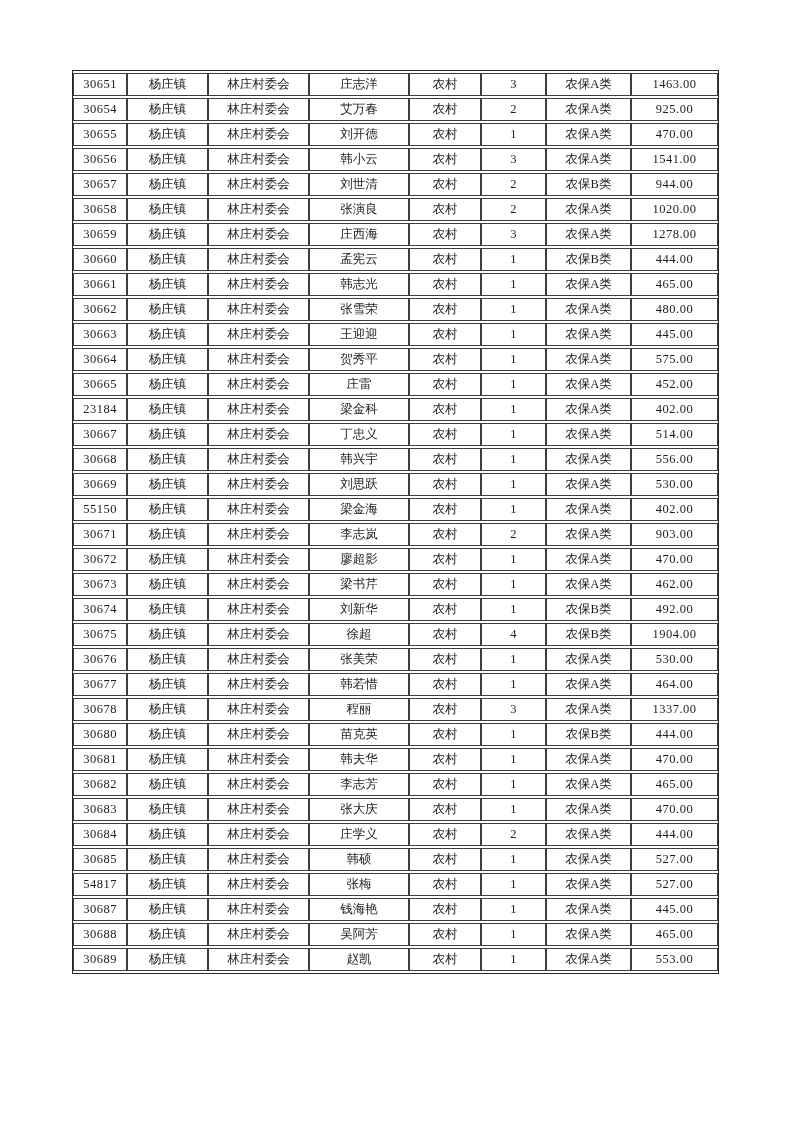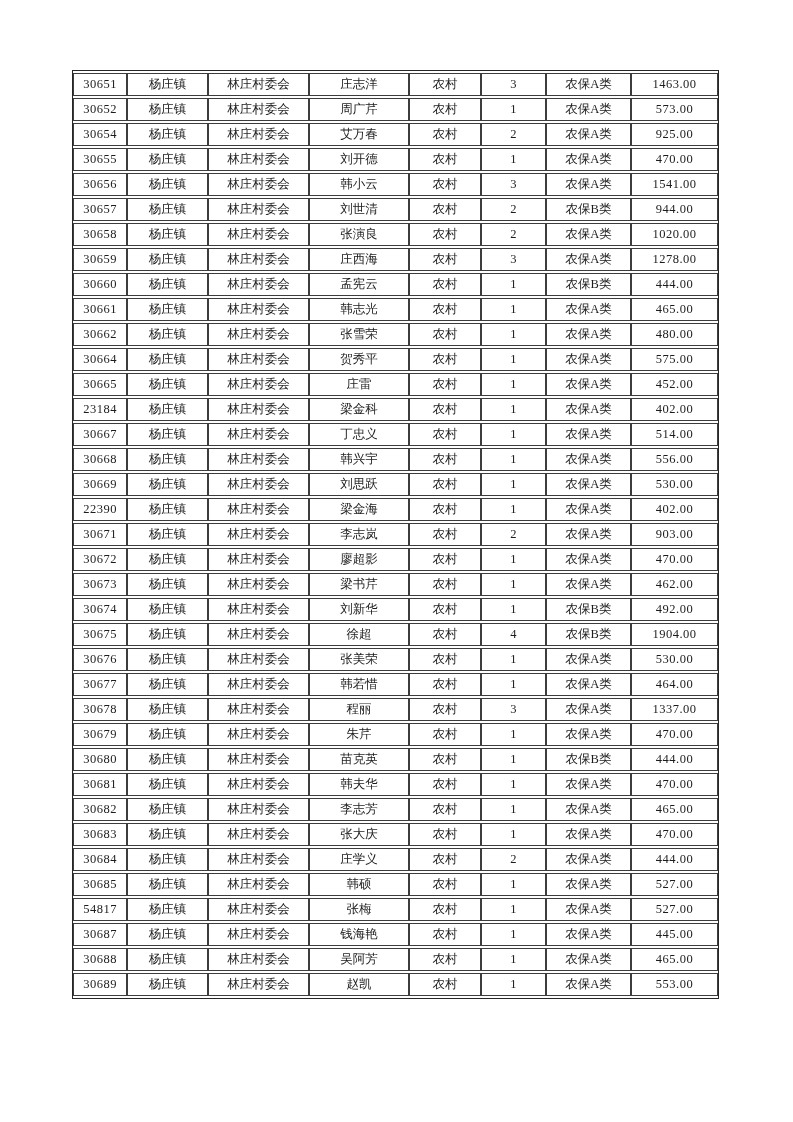--- a/index.html
+++ b/index.html
@@ -64,30 +64,20 @@
           <td class="num">30651</td>
           <td>杨庄镇</td>
           <td>林庄村委会</td>
           <td>庄志洋</td>
           <td>农村</td>
           <td class="num">3</td>
           <td>农保A类</td>
           <td class="num">1463.00</td>
         </tr>
         <tr>
-          <td class="num">30652</td>
-          <td>杨庄镇</td>
-          <td>林庄村委会</td>
-          <td>周广芹</td>
-          <td>农村</td>
-          <td class="num">1</td>
-          <td>农保A类</td>
-          <td class="num">573.00</td>
-        </tr>
-        <tr>
           <td class="num">30654</td>
           <td>杨庄镇</td>
           <td>林庄村委会</td>
           <td>艾万春</td>
           <td>农村</td>
           <td class="num">2</td>
           <td>农保A类</td>
           <td class="num">925.00</td>
         </tr>
         <tr>
@@ -164,20 +154,30 @@
           <td class="num">30662</td>
           <td>杨庄镇</td>
           <td>林庄村委会</td>
           <td>张雪荣</td>
           <td>农村</td>
           <td class="num">1</td>
           <td>农保A类</td>
           <td class="num">480.00</td>
         </tr>
         <tr>
+          <td class="num">30663</td>
+          <td>杨庄镇</td>
+          <td>林庄村委会</td>
+          <td>王迎迎</td>
+          <td>农村</td>
+          <td class="num">1</td>
+          <td>农保A类</td>
+          <td class="num">445.00</td>
+        </tr>
+        <tr>
           <td class="num">30664</td>
           <td>杨庄镇</td>
           <td>林庄村委会</td>
           <td>贺秀平</td>
           <td>农村</td>
           <td class="num">1</td>
           <td>农保A类</td>
           <td class="num">575.00</td>
         </tr>
         <tr>
@@ -224,21 +224,21 @@
           <td class="num">30669</td>
           <td>杨庄镇</td>
           <td>林庄村委会</td>
           <td>刘思跃</td>
           <td>农村</td>
           <td class="num">1</td>
           <td>农保A类</td>
           <td class="num">530.00</td>
         </tr>
         <tr>
-          <td class="num">22390</td>
+          <td class="num">55150</td>
           <td>杨庄镇</td>
           <td>林庄村委会</td>
           <td>梁金海</td>
           <td>农村</td>
           <td class="num">1</td>
           <td>农保A类</td>
           <td class="num">402.00</td>
         </tr>
         <tr>
           <td class="num">30671</td>
@@ -312,30 +312,20 @@
         </tr>
         <tr>
           <td class="num">30678</td>
           <td>杨庄镇</td>
           <td>林庄村委会</td>
           <td>程丽</td>
           <td>农村</td>
           <td class="num">3</td>
           <td>农保A类</td>
           <td class="num">1337.00</td>
-        </tr>
-        <tr>
-          <td class="num">30679</td>
-          <td>杨庄镇</td>
-          <td>林庄村委会</td>
-          <td>朱芹</td>
-          <td>农村</td>
-          <td class="num">1</td>
-          <td>农保A类</td>
-          <td class="num">470.00</td>
         </tr>
         <tr>
           <td class="num">30680</td>
           <td>杨庄镇</td>
           <td>林庄村委会</td>
           <td>苗克英</td>
           <td>农村</td>
           <td class="num">1</td>
           <td>农保B类</td>
           <td class="num">444.00</td>

